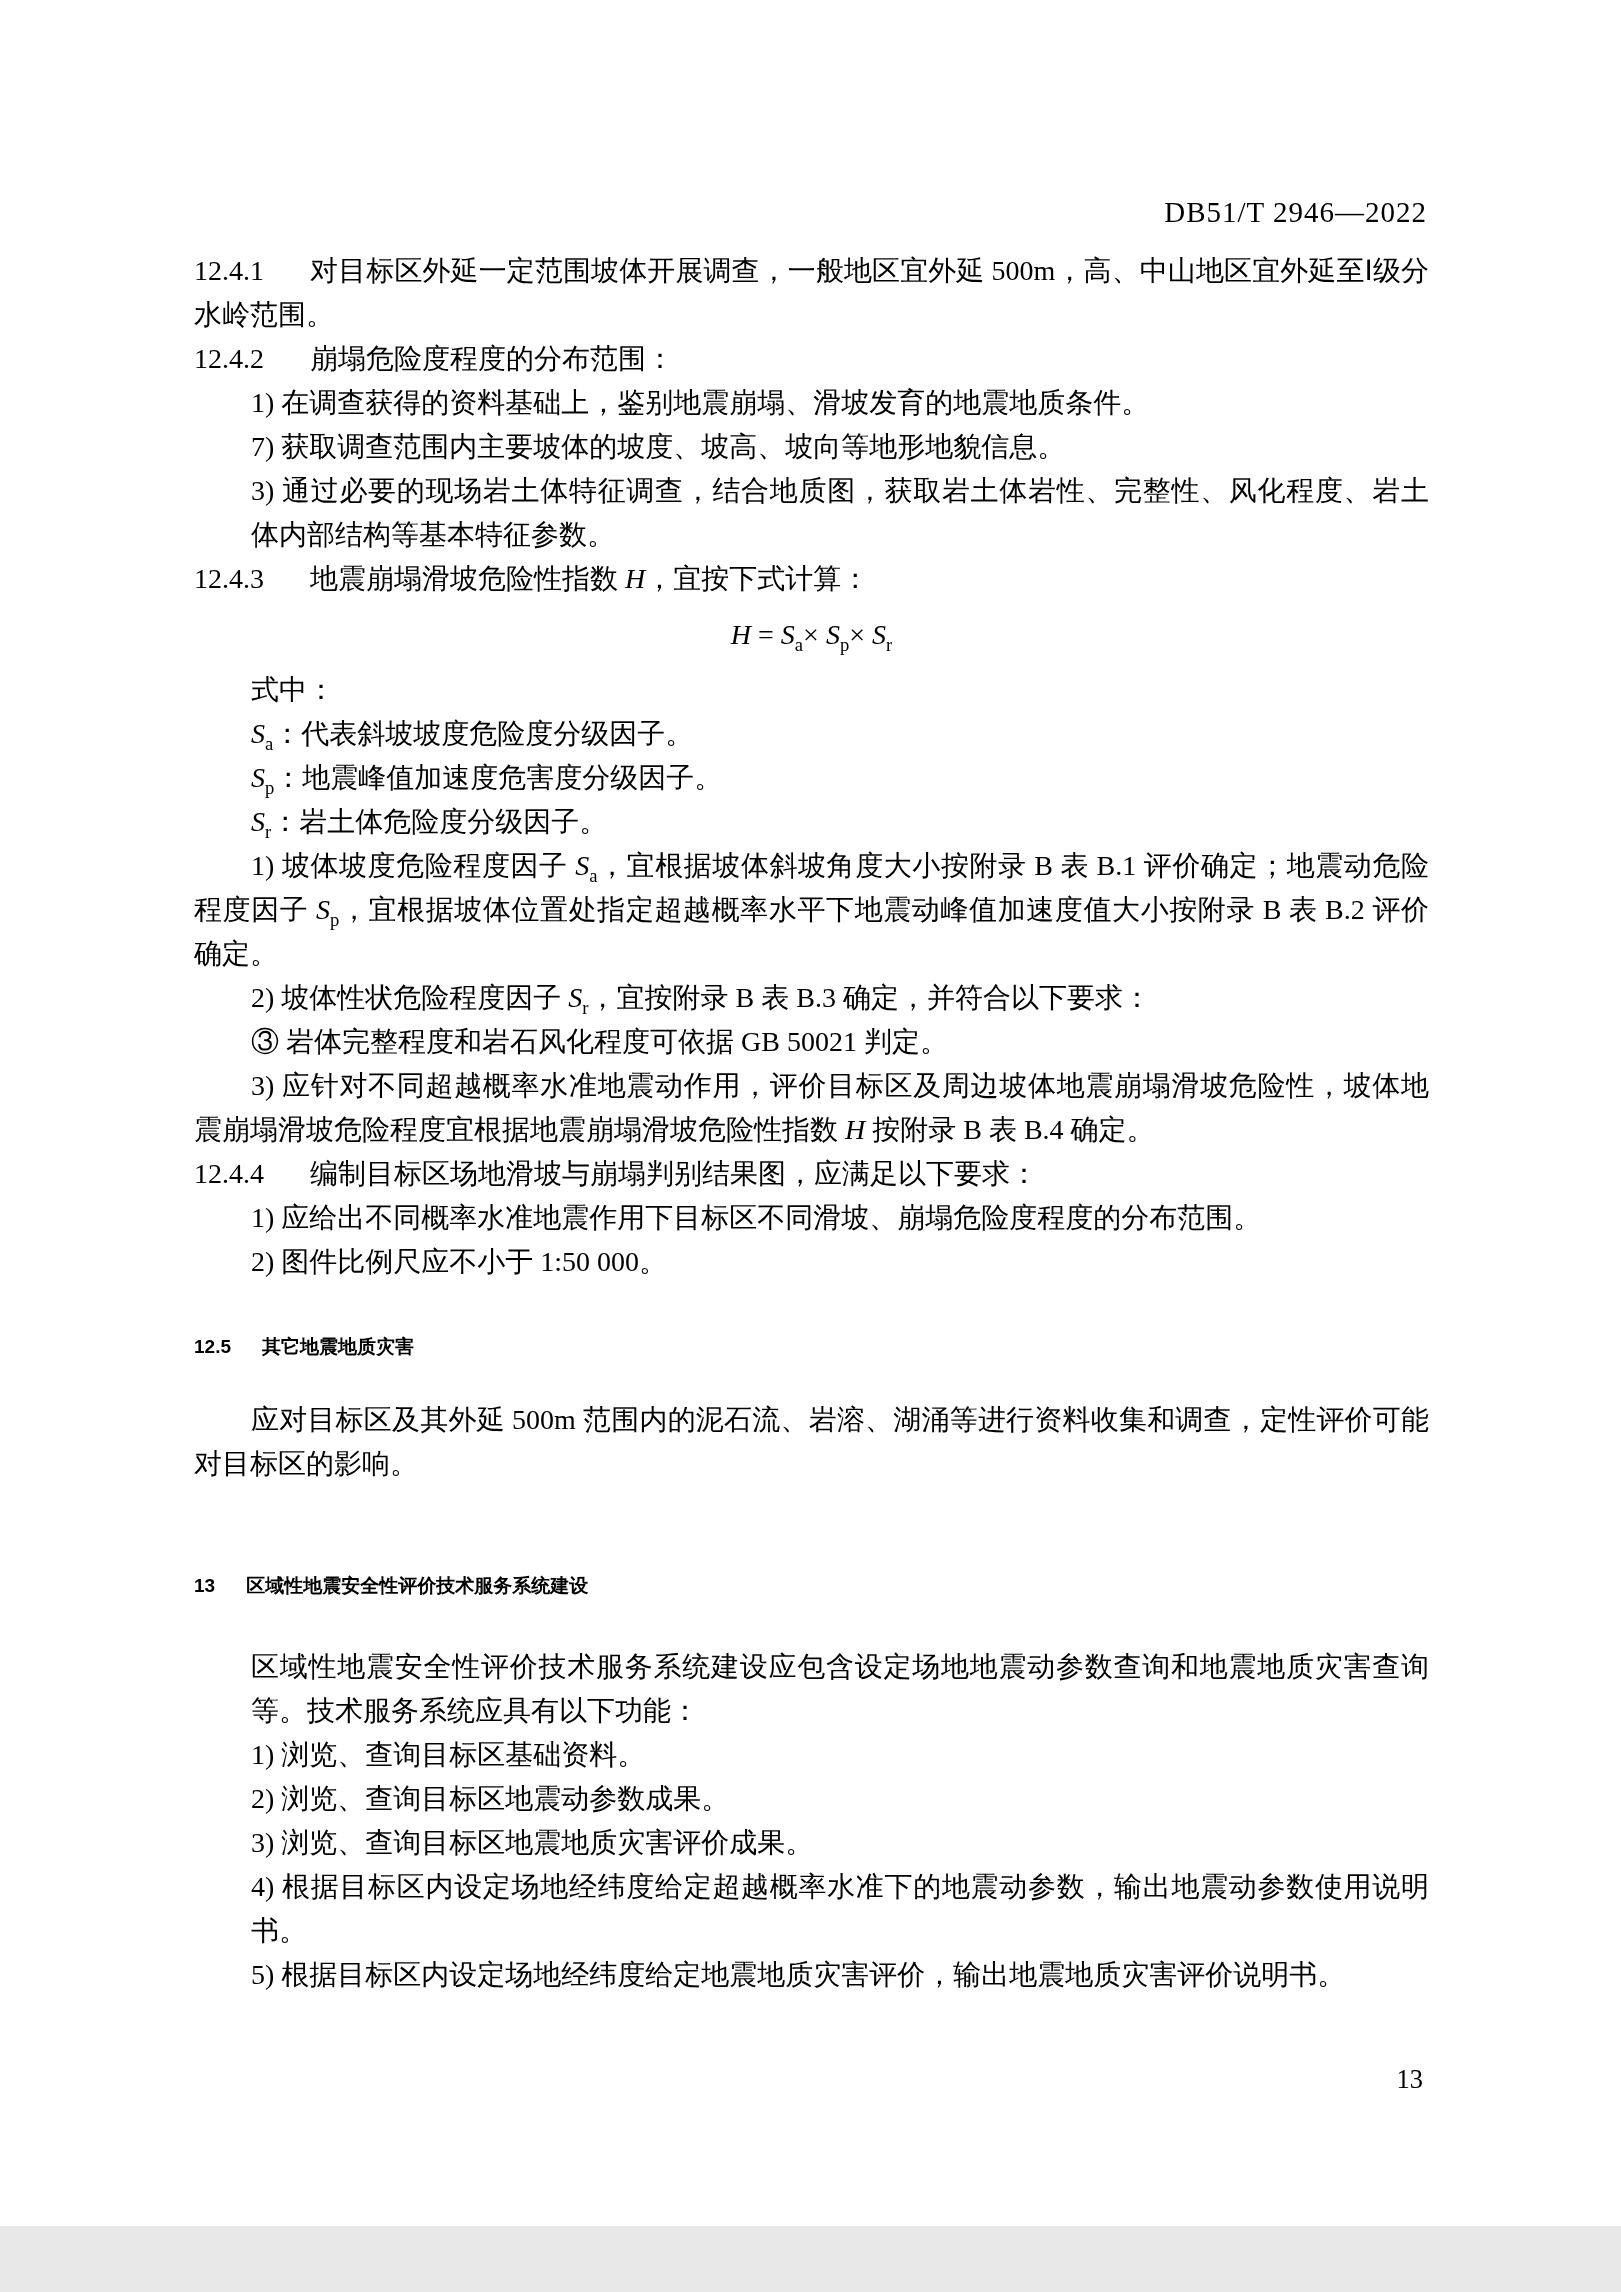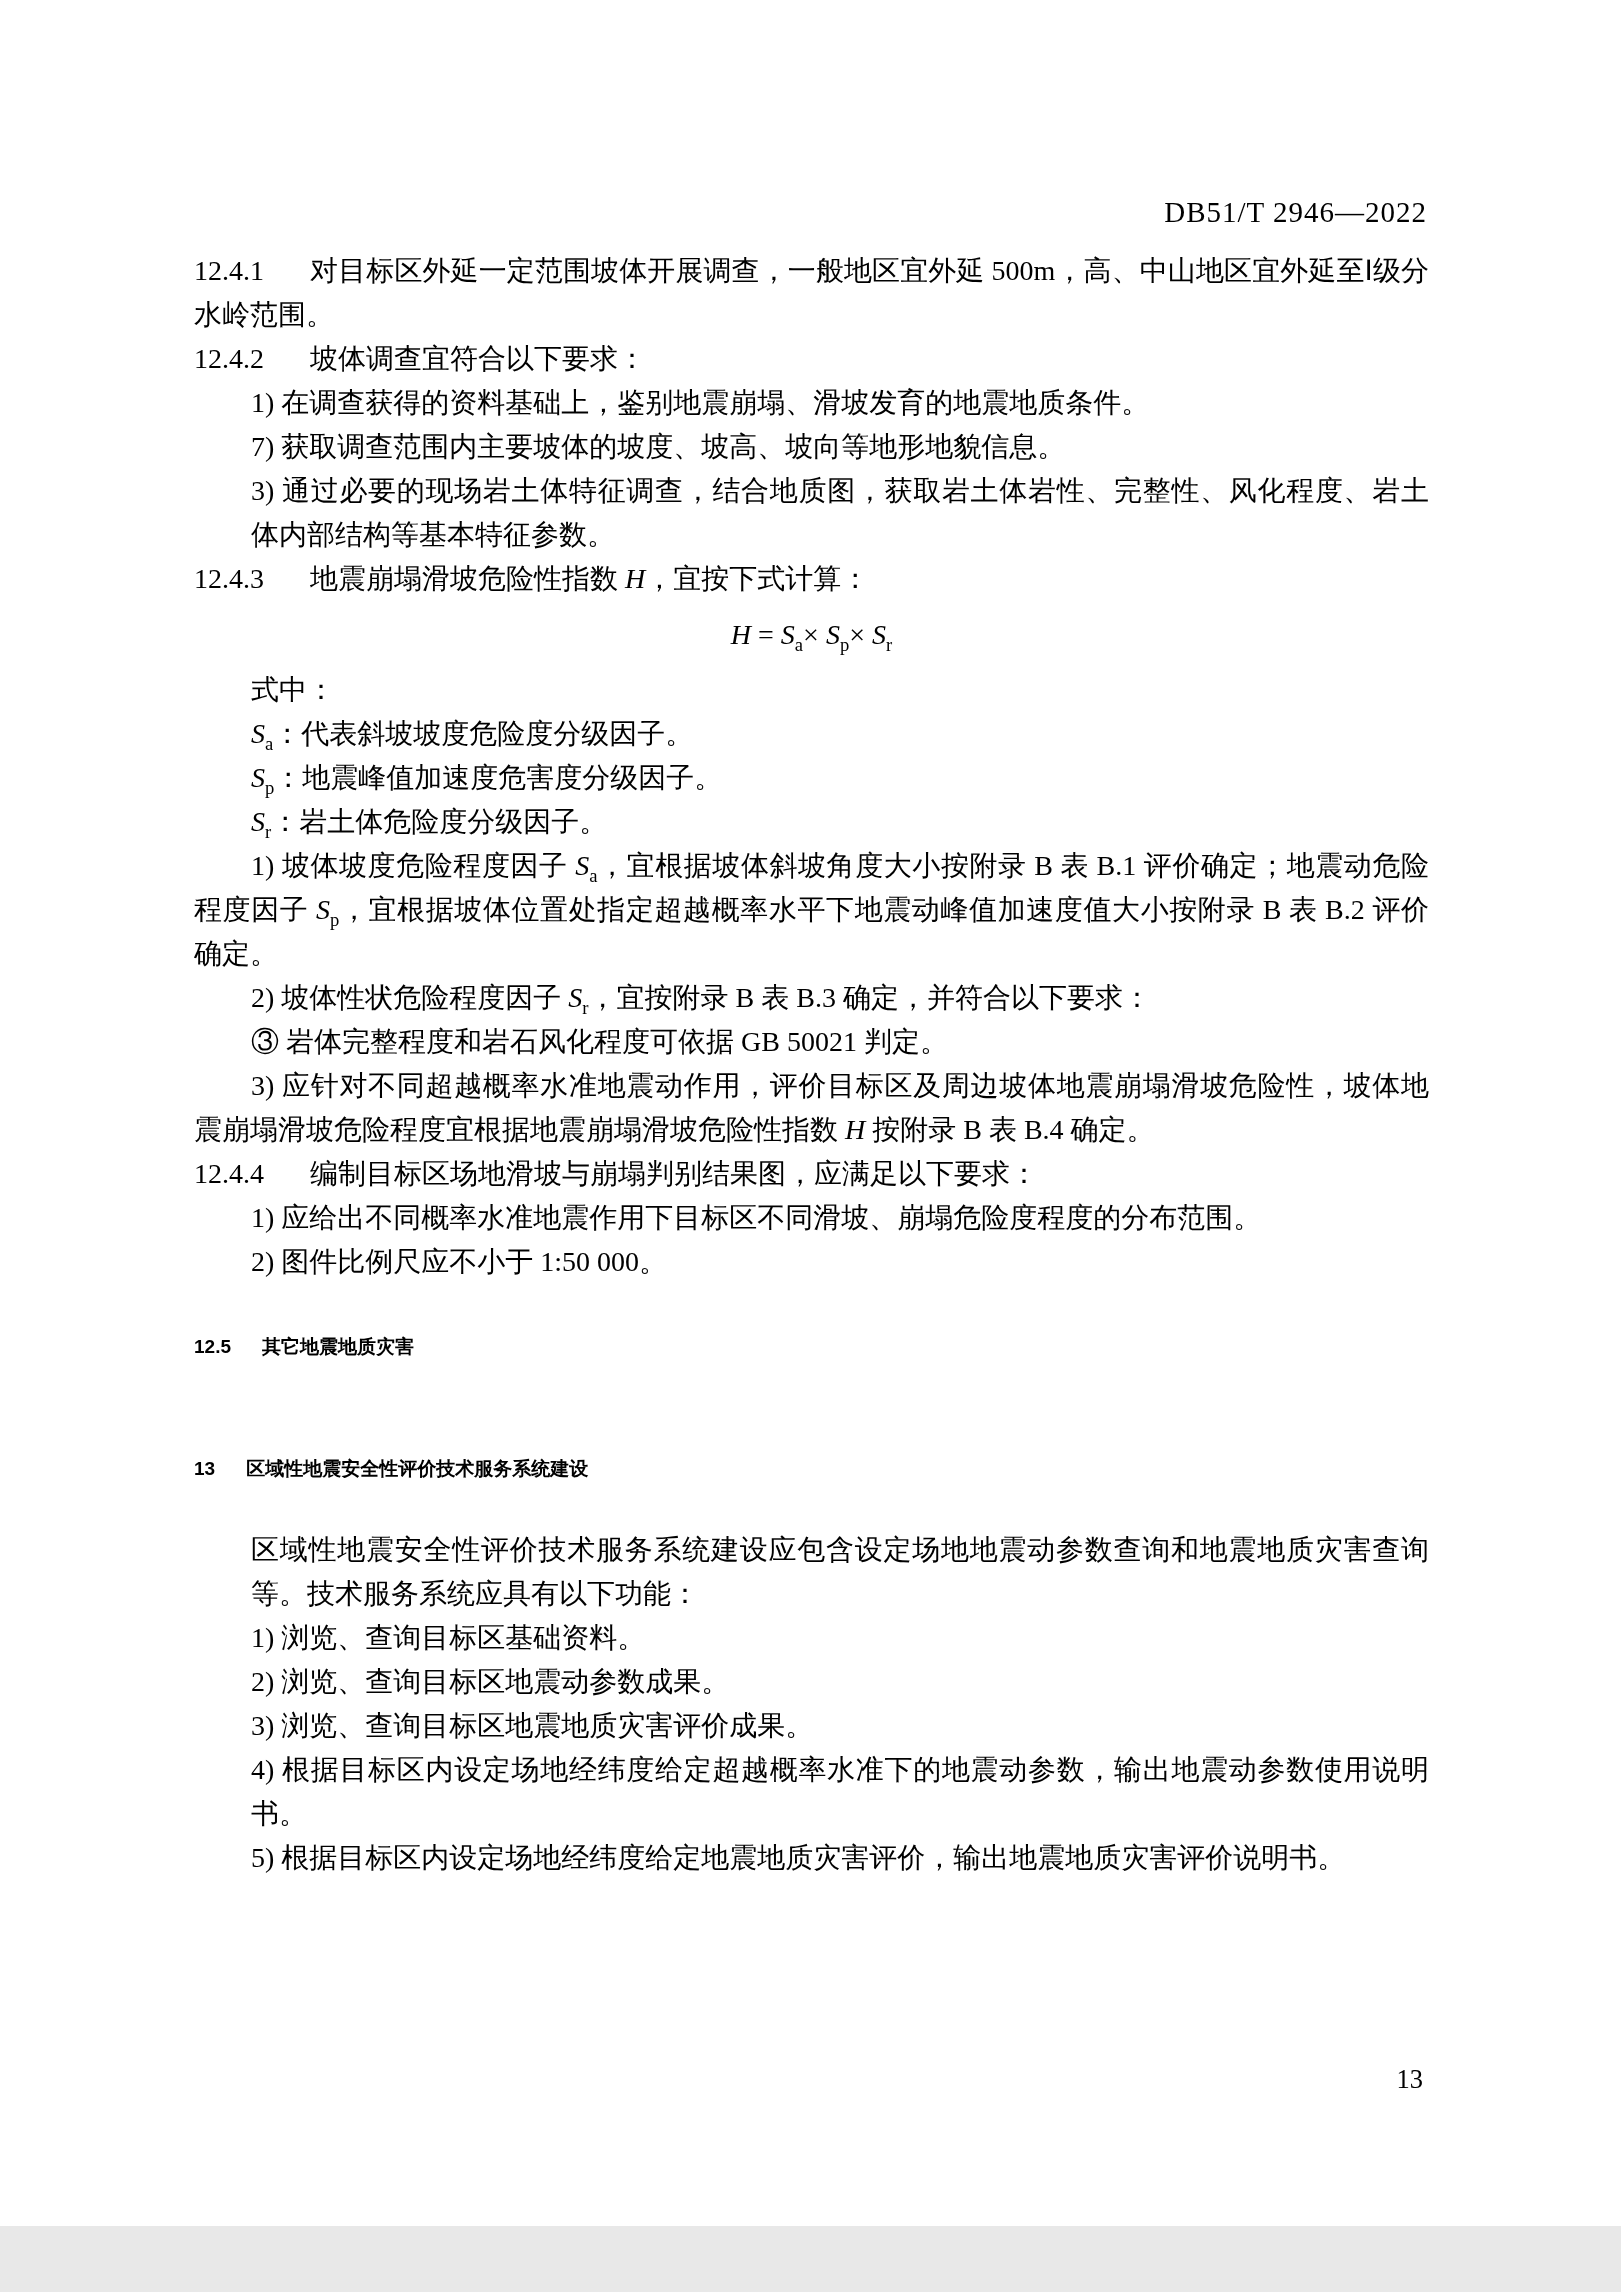--- a/index.html
+++ b/index.html
@@ -51,21 +51,21 @@
 <body>
 
 <div class="page">
 
   <div class="doc-number">DB51/T 2946—2022</div>
 
   <div class="body-area">
 
     <p class="para"><span class="cnum">12.4.1</span><span>对目标区外延一定范围坡体开展调查，一般地区宜外延 500m，高、中山地区宜外延至Ⅰ级分水岭范围。</span></p>
 
-    <p class="para"><span class="cnum">12.4.2</span><span>坡体调查宜符合以下要求：</span></p>
+    <p class="para"><span class="cnum">12.4.2</span><span>崩塌危险度程度的分布范围：</span></p>
 
     <p class="para ind">1) 在调查获得的资料基础上，鉴别地震崩塌、滑坡发育的地震地质条件。</p>
     <p class="para ind">7) 获取调查范围内主要坡体的坡度、坡高、坡向等地形地貌信息。</p>
     <p class="para ind">3) 通过必要的现场岩土体特征调查，结合地质图，获取岩土体岩性、完整性、风化程度、岩土体内部结构等基本特征参数。</p>
 
     <p class="para"><span class="cnum">12.4.3</span><span>地震崩塌滑坡危险性指数 </span><i class="var">H</i><span>，宜按下式计算：</span></p>
 
     <p class="para formula"><i class="var">H</i><span> = </span><i class="var">S</i><sub class="vs">a</sub><span>× </span><i class="var">S</i><sub class="vs">p</sub><span>× </span><i class="var">S</i><sub class="vs">r</sub></p>
 
     <p class="para ind">式中：</p>
@@ -82,20 +82,21 @@
 
     <p class="para ti"><span>3) 应针对不同超越概率水准地震动作用，评价目标区及周边坡体地震崩塌滑坡危险性，坡体地震崩塌滑坡危险程度宜根据地震崩塌滑坡危险性指数 </span><i class="var">H</i><span> 按附录 B 表 B.4 确定。</span></p>
 
     <p class="para"><span class="cnum">12.4.4</span><span>编制目标区场地滑坡与崩塌判别结果图，应满足以下要求：</span></p>
 
     <p class="para ind">1) 应给出不同概率水准地震作用下目标区不同滑坡、崩塌危险度程度的分布范围。</p>
     <p class="para ind">2) 图件比例尺应不小于 1:50 000。</p>
 
     <h2 class="heading"><span class="hnum">12.5</span><span>其它地震地质灾害</span></h2>
 
+    <p class="para ti">应对目标区及其外延 500m 范围内的泥石流、岩溶、湖涌等进行资料收集和调查，定性评价可能对目标区的影响。</p>
 
     <h2 class="heading heading-13"><span class="hnum">13</span><span>区域性地震安全性评价技术服务系统建设</span></h2>
 
     <p class="para ind">区域性地震安全性评价技术服务系统建设应包含设定场地地震动参数查询和地震地质灾害查询等。技术服务系统应具有以下功能：</p>
 
     <p class="para ind">1) 浏览、查询目标区基础资料。</p>
     <p class="para ind">2) 浏览、查询目标区地震动参数成果。</p>
     <p class="para ind">3) 浏览、查询目标区地震地质灾害评价成果。</p>
     <p class="para ind">4) 根据目标区内设定场地经纬度给定超越概率水准下的地震动参数，输出地震动参数使用说明书。</p>
     <p class="para ind">5) 根据目标区内设定场地经纬度给定地震地质灾害评价，输出地震地质灾害评价说明书。</p>

